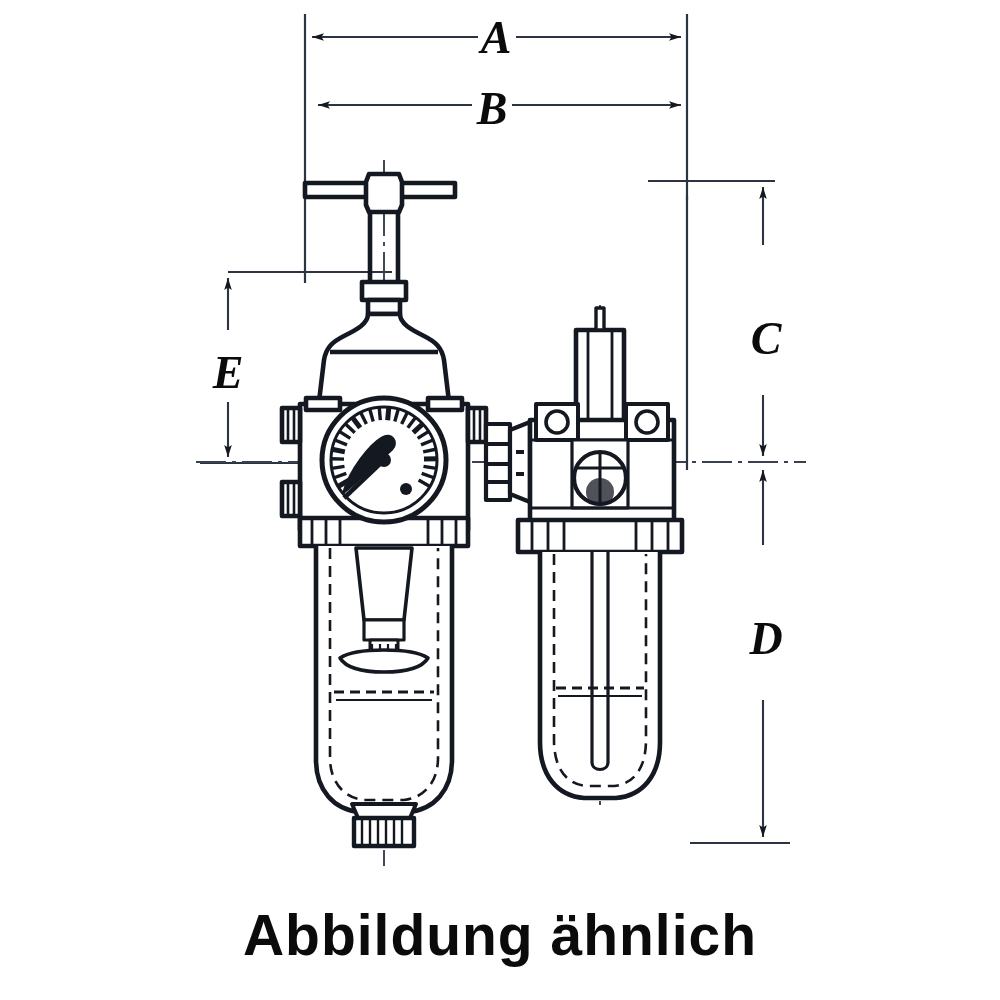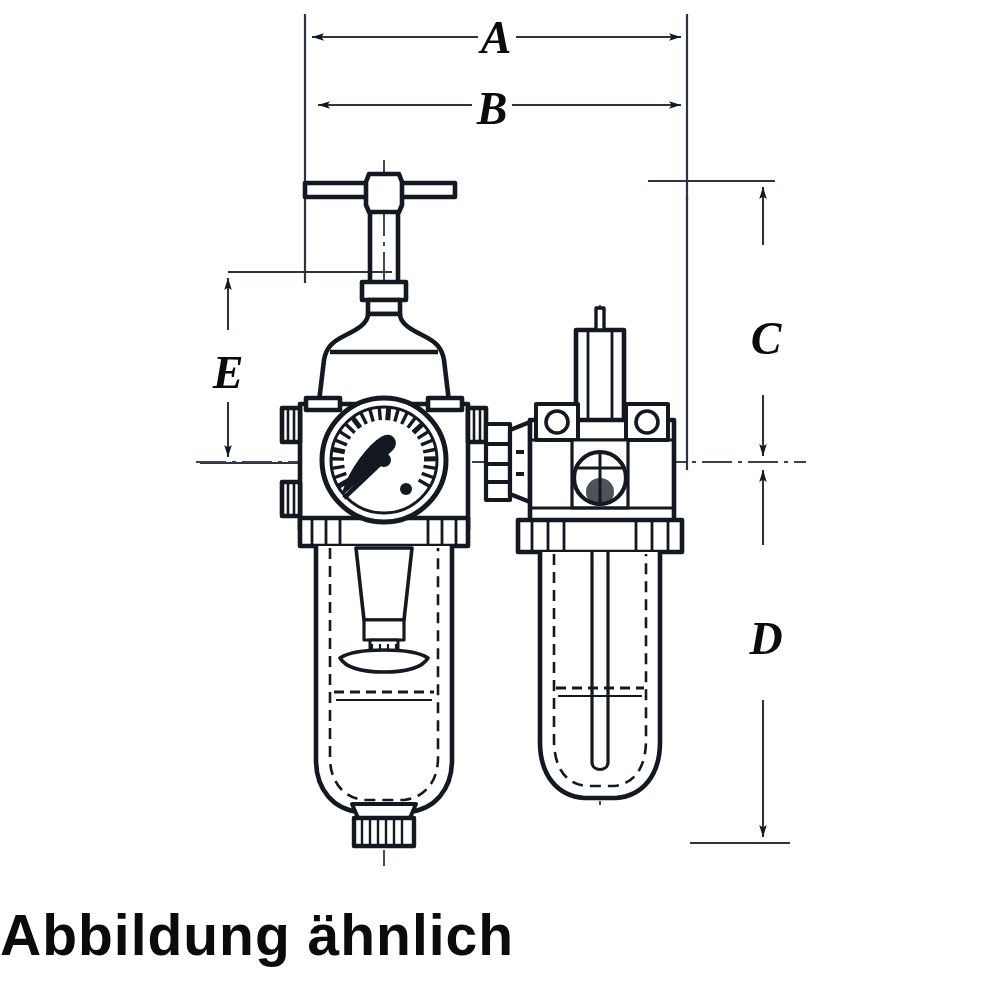--- a/index.html
+++ b/index.html
@@ -1,21 +1,21 @@
 <!DOCTYPE html>
 <html><head>
 <meta charset="utf-8">
 <style>
   html,body{margin:0;padding:0;background:#ffffff;}
   body{width:1000px;height:1000px;font-family:"Liberation Sans",sans-serif;overflow:hidden;}
   #stage{position:relative;width:1000px;height:1000px;background:#fff;}
   #dwg{position:absolute;left:0;top:0;width:1000px;height:1000px;}
   .caption{
     position:absolute;left:0;top:903px;width:1000px;
-    text-align:left;font-family:"Liberation Sans",sans-serif;
+    text-align:center;font-family:"Liberation Sans",sans-serif;
     font-weight:bold;font-size:57px;letter-spacing:1px;color:#0b0b0b;
     line-height:64px;white-space:nowrap;
   }
 </style>
 </head>
 <body>
 
 <div id="stage">
 
   <svg id="dwg" viewBox="0 0 1000 1000">

